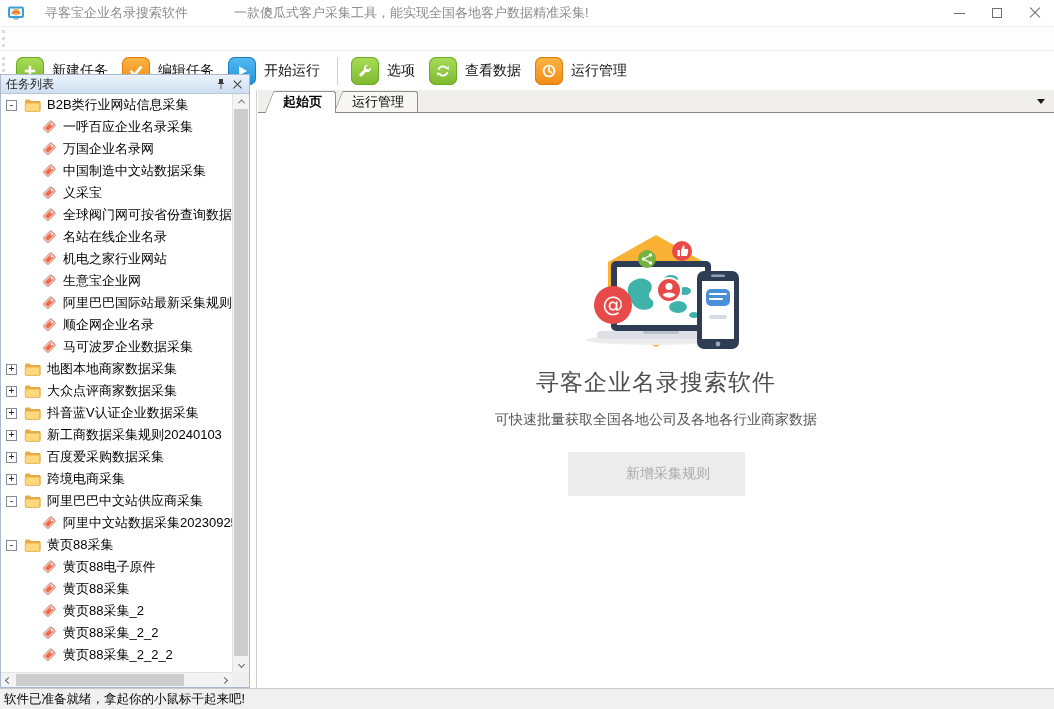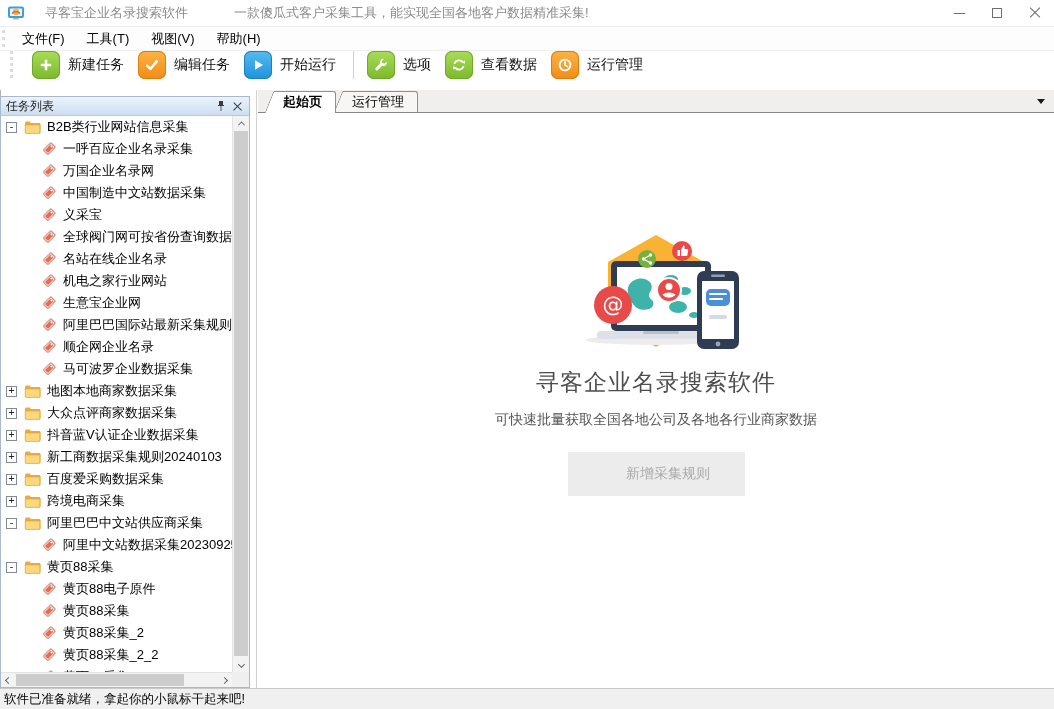--- a/index.html
+++ b/index.html
@@ -17,30 +17,30 @@
   .win-btn { width:38px; height:100%; display:flex; align-items:center; justify-content:center; cursor:default; }
   .glyph-min { width:11px; height:1px; background:#6e6e6e; display:block; }
   .glyph-max { width:10px; height:10px; border:1px solid #6e6e6e; display:block; }
   .glyph-close { position:relative; width:12px; height:12px; display:block; }
   .glyph-close::before,.glyph-close::after { content:""; position:absolute; left:-1px; top:5px; width:14px; height:1px; background:#6e6e6e; }
   .glyph-close::before { transform:rotate(45deg); } .glyph-close::after { transform:rotate(-45deg); }
   
   #menu-bar { height:24px; display:flex; align-items:center; background:#fdfdfd; border-top:1px solid #f0f0f0; padding-left:2px; }
   .grip { width:4px; height:70%; border-left:3px dotted #dcdcdc; margin-right:5px; }
   .menu-item { font-size:13px; color:#000; padding:2px 11px; }
-  #toolbar { height:40px; display:flex; align-items:flex-start; background:#fff; border-top:1px solid #f0f0f0; padding-left:10px;gap:8px; }
+  #toolbar { height:40px; display:flex; align-items:center; background:#fff; border-top:1px solid #f0f0f0; padding-left:2px; }
   .tool-btn { display:flex; align-items:center; margin:0 9px 0 5px; }
   .tool-ic { width:28px; height:28px; border-radius:7px; display:flex; align-items:center; justify-content:center; }
   .ic-green  { background:linear-gradient(180deg,#a9dc58,#7cb92f); box-shadow:inset 0 0 0 1px #6fa928; }
   .ic-orange { background:linear-gradient(180deg,#fcb344,#f18c15); box-shadow:inset 0 0 0 1px #da7e10; }
   .ic-blue   { background:linear-gradient(180deg,#55baf0,#1f93dc); box-shadow:inset 0 0 0 1px #1b80c3; }
   .tool-label { font-size:14px; color:#101010; margin-left:8px; }
   .tool-sep { width:1px; height:28px; background:#cfcfcf; margin:0 8px; }
   
-  #dock-panel { position:absolute; left:0; top:96px; width:250px; bottom:21px; background:#fff; border:1px solid #a9b8ca; }
+  #dock-panel { position:absolute; left:0; top:74px; width:250px; bottom:21px; background:#fff; border:1px solid #a9b8ca; }
   .panel-header { height:19px; display:flex; align-items:center; padding:0 3px 0 5px;
     background:linear-gradient(180deg,#ebf3fc,#cddef0); border-bottom:1px solid #b6c8dc; font-size:12px; color:#1c1c1c; }
   .panel-title { flex:1; }
   .panel-hbtn { width:17px; height:15px; display:flex; align-items:center; justify-content:center; }
   .px { position:relative; width:9px; height:9px; display:block; }
   .px::before,.px::after { content:""; position:absolute; left:-1px; top:4px; width:11px; height:1.4px; background:#3c3c3c; }
   .px::before { transform:rotate(45deg); } .px::after { transform:rotate(-45deg); }
   .tree-viewport { position:absolute; top:19px; left:0; right:17px; bottom:15px; overflow:hidden; background:#fff; }
   .tree-row { height:22px; display:flex; align-items:center; font-size:13px; color:#000; white-space:nowrap; }
   .tree-folder { padding-left:5px; }
@@ -104,26 +104,20 @@
         <span class="glyph-max"></span>
       </span>
     <span class="win-btn">
         <span class="glyph-close"></span>
       </span>
   </div>
 </div>
 
 <div id="menu-bar">
   <span class="grip"></span>
-  <span style="display:flex;">
-      <span class="menu-item">文件(F)</span>
-      <span class="menu-item">工具(T)</span>
-      <span class="menu-item">视图(V)</span>
-      <span class="menu-item">帮助(H)</span>
-    </span>
 </div>
 
 <div id="toolbar">
   <span class="grip"></span>
   <span style="display:flex;align-items:center;">
       <div class="tool-btn">
         <span class="tool-ic ic-green">
           <svg viewBox="0 0 16 16" width="16" height="16">
             <path fill="#fff" d="M6.7 2.8h2.6v3.9h3.9v2.6H9.3v3.9H6.7V9.3H2.8V6.7h3.9z"></path>
           </svg>

